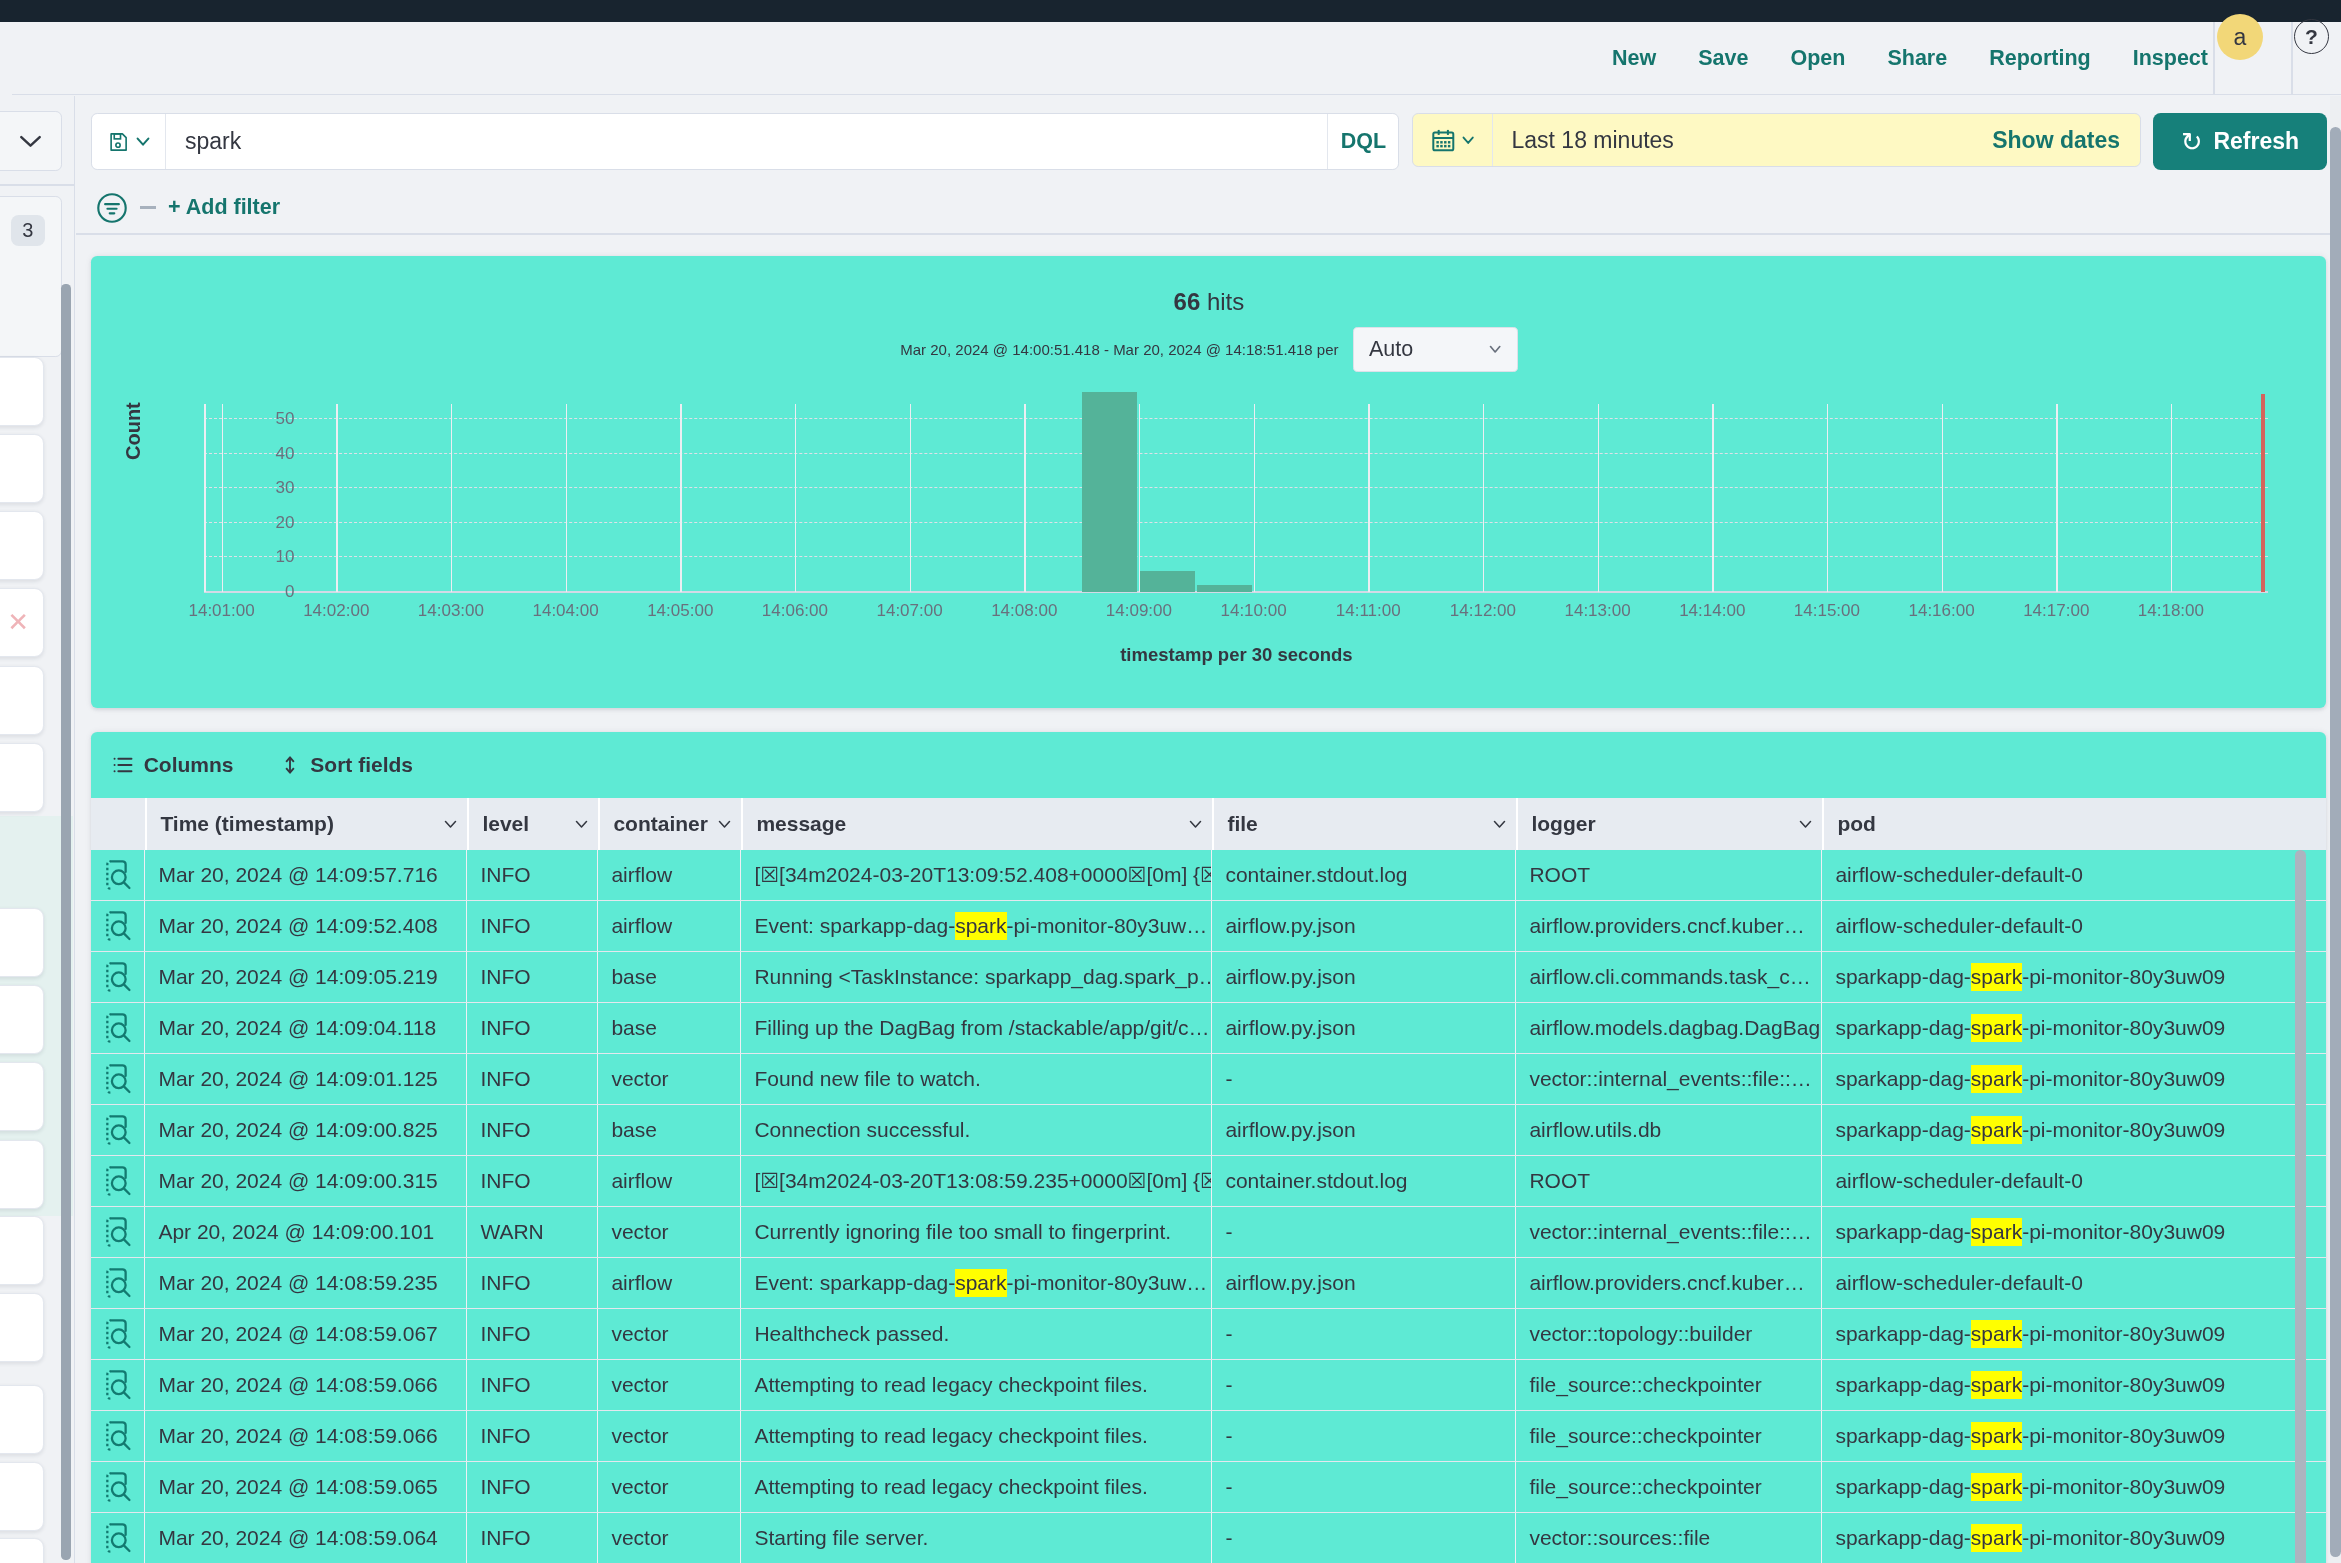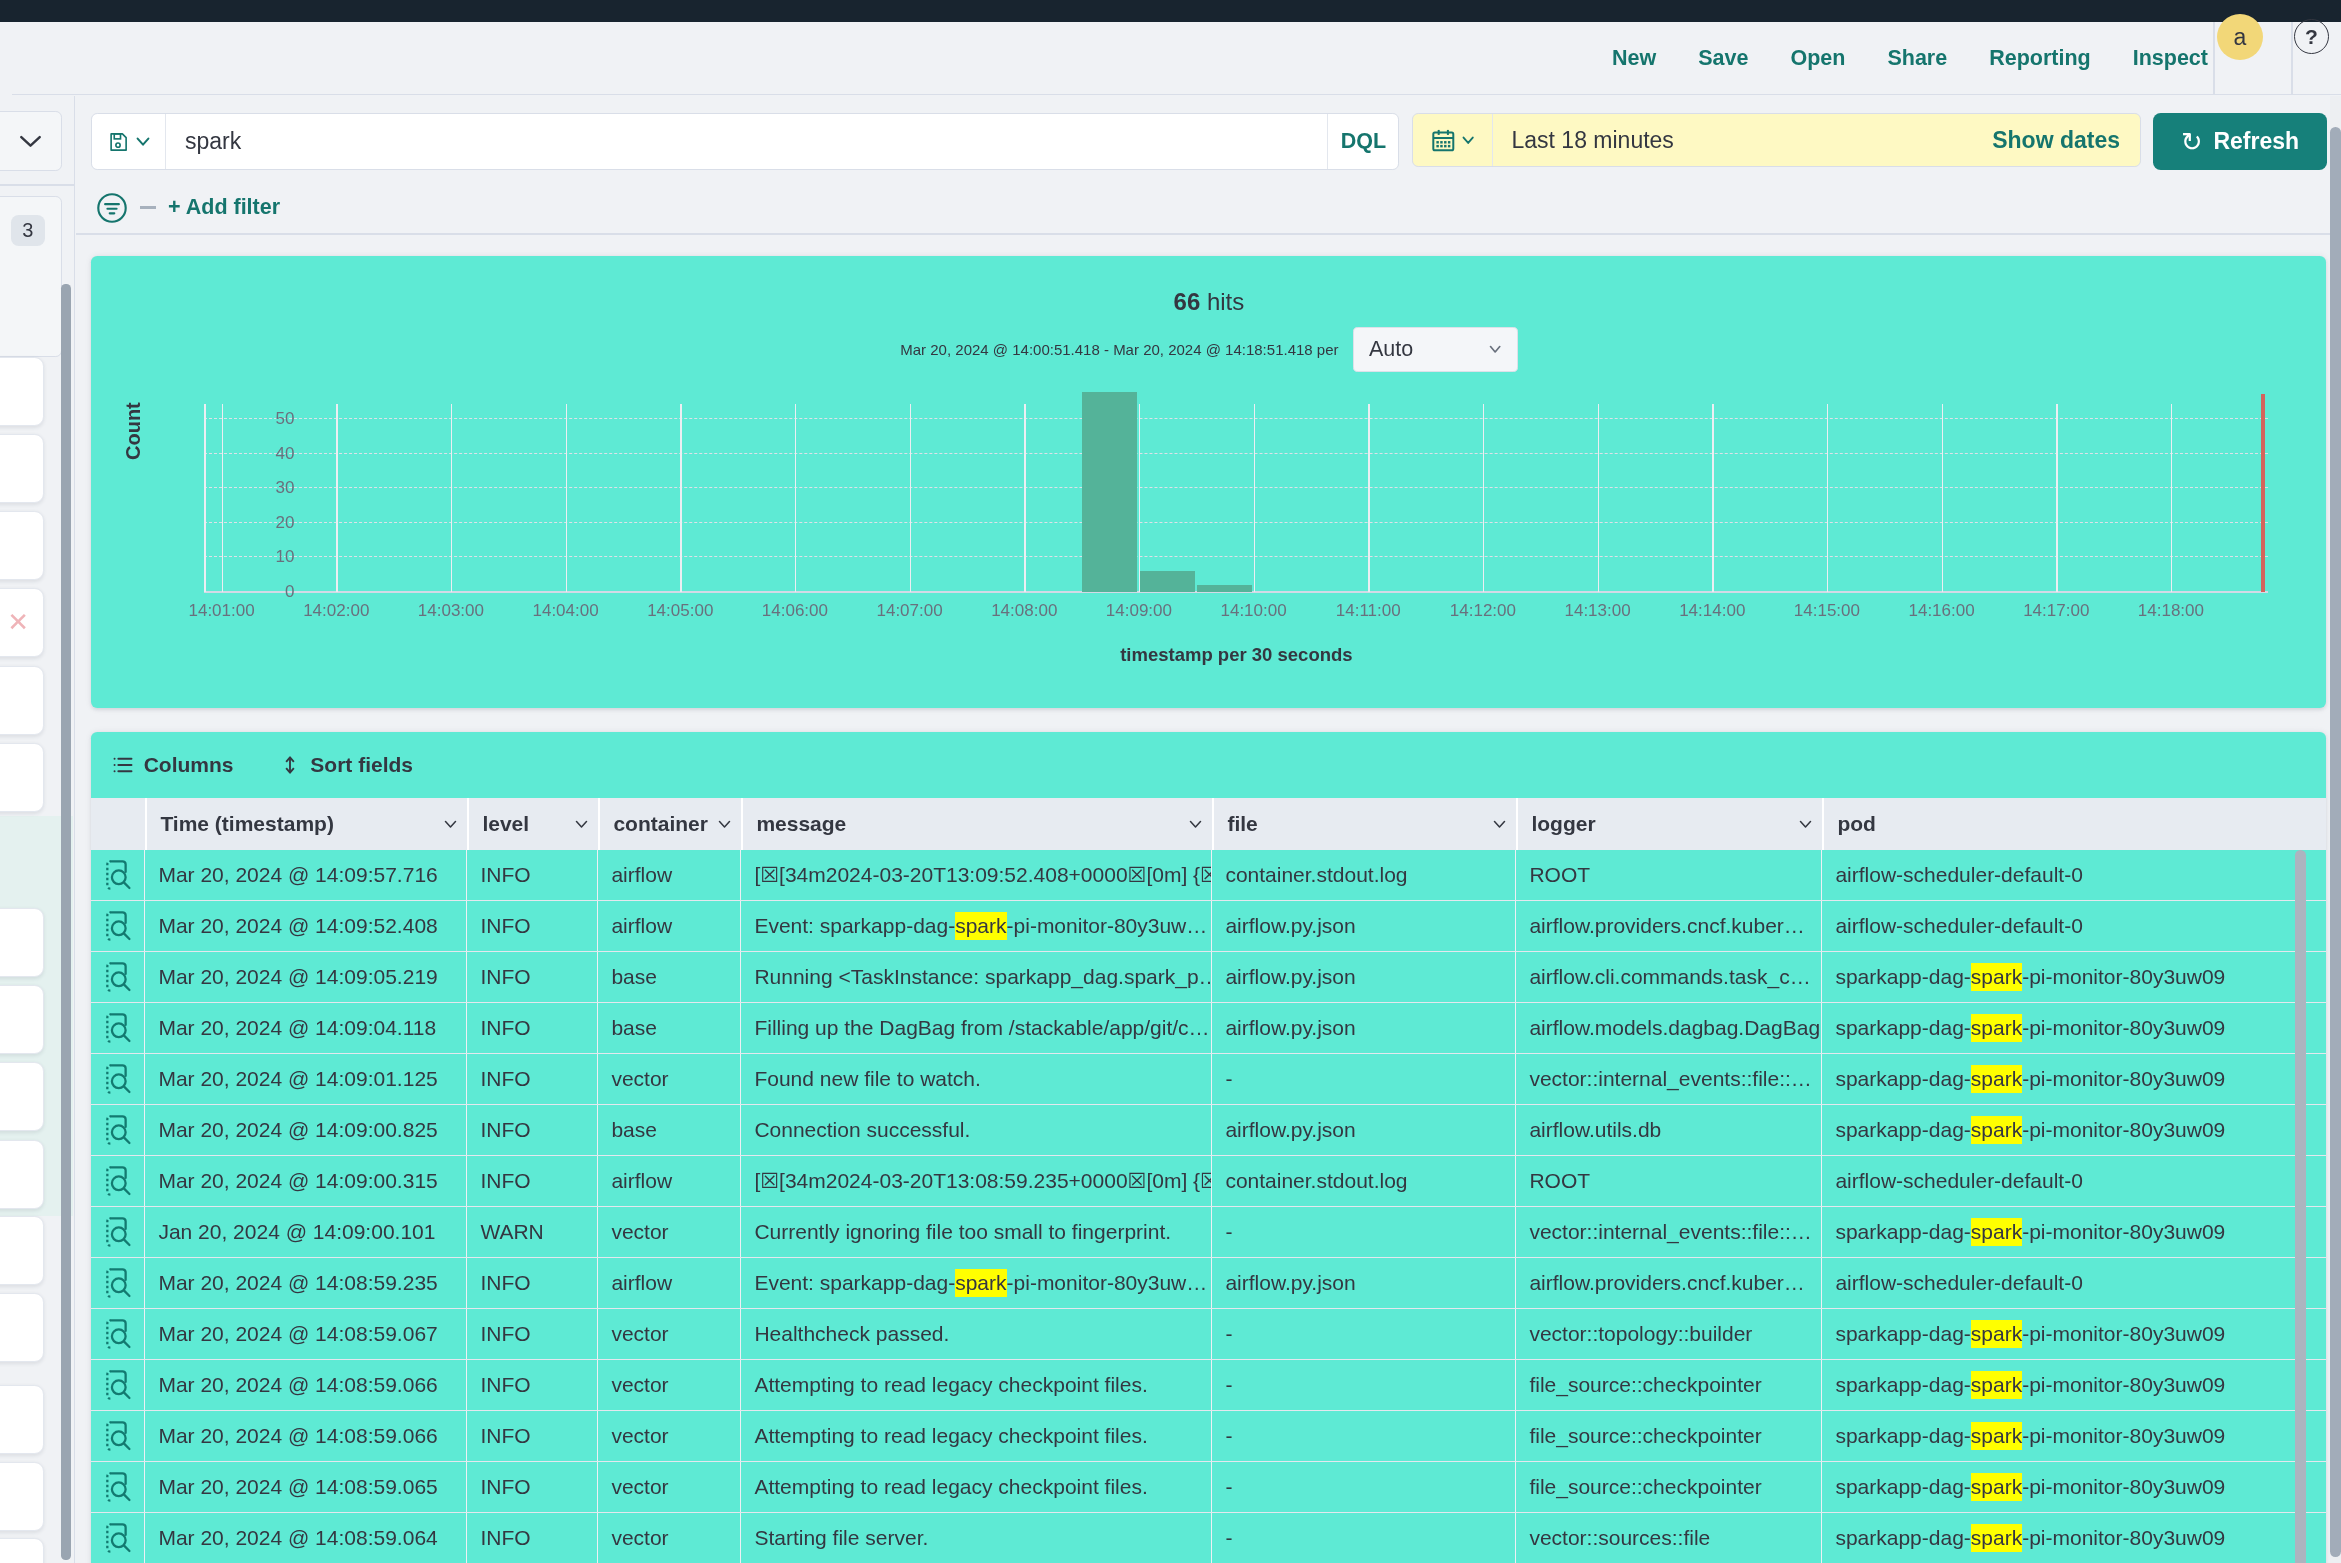--- a/index.html
+++ b/index.html
@@ -478,21 +478,21 @@
         </div>
         <div class="trow">
           <div class="td icon-cell">
             <svg width="28" height="32" viewBox="0 0 36 42">
               <path d="M8 3 h16 a4 4 0 0 1 4 4 v10" fill="none" stroke="#137A70" stroke-width="3" stroke-linecap="round"></path>
               <path d="M8 39 a4 4 0 0 1 -4 -4 v-28 a4 4 0 0 1 4 -4" fill="none" stroke="#137A70" stroke-width="3" stroke-dasharray="3.2 3.4"></path>
               <circle cx="19" cy="24" r="9" fill="none" stroke="#137A70" stroke-width="3"></circle>
               <line x1="26" y1="31" x2="33" y2="38" stroke="#137A70" stroke-width="3" stroke-linecap="round"></line>
             </svg>
           </div>
-          <div class="td">Jan 20, 2024 @ 14:09:00.101</div>
+          <div class="td">Apr 20, 2024 @ 14:09:00.101</div>
           <div class="td">WARN</div>
           <div class="td">vector</div>
           <div class="td">Currently ignoring file too small to fingerprint.</div>
           <div class="td">-</div>
           <div class="td">vector::internal_events::file::…</div>
           <div class="td">sparkapp-dag-<mark>spark</mark>-pi-monitor-80y3uw09</div>
         </div>
         <div class="trow">
           <div class="td icon-cell">
             <svg width="28" height="32" viewBox="0 0 36 42">

